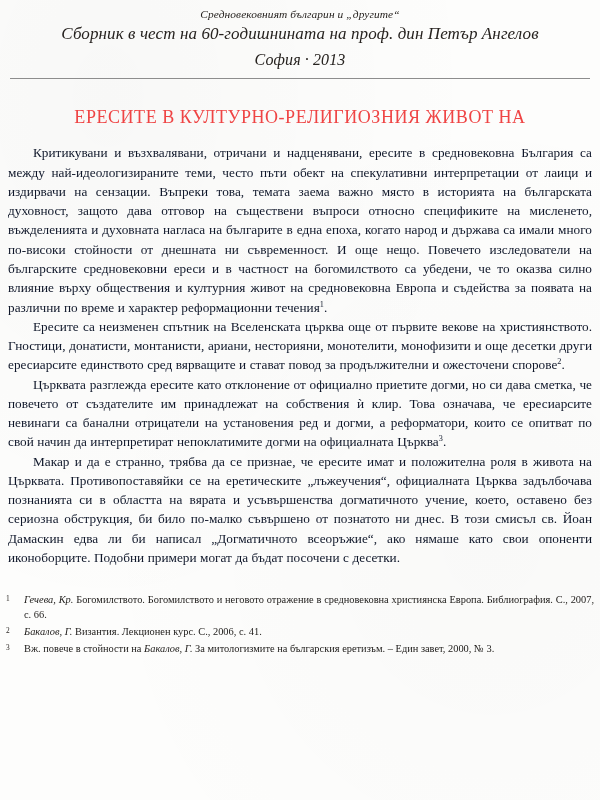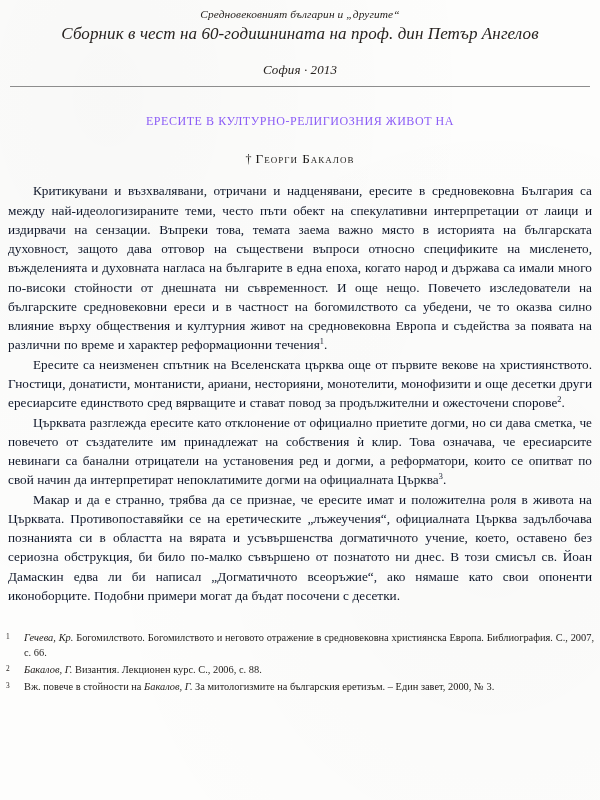--- a/index.html
+++ b/index.html
@@ -48,37 +48,37 @@
     text-align: center;
     font-style: italic;
     font-size: 11.2px;
     line-height: 1.42;
     letter-spacing: 0.1px;
     color: #26221f;
   }
   .runhead div { white-space: nowrap; }
   .runhead .ln1 { font-size: 11.4px; }
   .runhead .ln2 { font-size: 17px; }
-  .runhead .ln3 { font-size: 13px; margin-top: 15px; }
+  .runhead .ln3 { font-size: 16px; margin-top: 3px; }
 
   .head-rule {
     border: 0;
     border-top: 1px solid #8d8d8d;
     margin: 6px 4px 0 4px;
     height: 0;
   }
 
   
   .title {
     text-align: center;
-    font-size: 12px;
+    font-size: 18px;
     line-height: 1.30;
     letter-spacing: 0.55px;
     margin: 27px 28px 0 28px;
-    color: #8b5cf6;
+    color: #ef4444;
     font-weight: 400;
   }
   .title .tline { display: block; }
 
   .byline {
     text-align: center;
     margin-top: 22px;
     font-size: 13.2px;
     letter-spacing: 1.0px;
     color: #1d1b19;
@@ -146,41 +146,38 @@
       <div class="ln1">Средновековният българин и „другите“</div>
       <div class="ln2">Сборник в чест на 60-годишнината на проф. дин Петър Ангелов</div>
       <div class="ln3">София · 2013</div>
     </div>
     <hr class="head-rule">
 
     <h1 class="title">
       <span class="tline">ЕРЕСИТЕ В КУЛТУРНО-РЕЛИГИОЗНИЯ ЖИВОТ НА</span>
     </h1>
 
-    <div class="byline">
-      <span class="dagger">†</span><span class="nm">Георги Бакалов</span>
-    </div>
 
     <div class="body">
       <p><span>Критикувани и възхвалявани, отричани и надценявани, ересите в средновековна България са между най-идеологизираните теми, често пъти обект на спекулативни интерпретации от лаици и издирвачи на сензации. Въпреки това, темата заема важно място в историята на българската духовност, защото дава отговор на съществени въпроси относно спецификите на мисленето, въжделенията и духовната нагласа на българите в една епоха, когато народ и държава са имали много по-високи стойности от днешната ни съвременност. И още нещо. Повечето изследователи на българските средновековни ереси и в частност на богомилството са убедени, че то оказва силно влияние върху обществения и културния живот на средновековна Европа и съдейства за появата на различни по време и характер реформационни течения</span><sup>1</sup><span>.</span></p>
       <p><span>Ересите са неизменен спътник на Вселенската църква още от първите векове на християнството. Гностици, донатисти, монтанисти, ариани, несторияни, монотелити, монофизити и още десетки други ересиарсите единството сред вярващите и стават повод за продължителни и ожесточени спорове</span><sup>2</sup><span>.</span></p>
       <p><span>Църквата разглежда ересите като отклонение от официално приетите догми, но си дава сметка, че повечето от създателите им принадлежат на собствения ѝ клир. Това означава, че ересиарсите невинаги са банални отрицатели на установения ред и догми, а реформатори, които се опитват по свой начин да интерпретират непоклатимите догми на официалната Църква</span><sup>3</sup><span>.</span></p>
       <p><span>Макар и да е странно, трябва да се признае, че ересите имат и положителна роля в живота на Църквата. Противопоставяйки се на еретическите „лъжеучения“, официалната Църква задълбочава познанията си в областта на вярата и усъвършенства догматичното учение, което, оставено без сериозна обструкция, би било по-малко съвършено от познатото ни днес. В този смисъл св. Йоан Дамаскин едва ли би написал „Догматичното всеоръжие“, ако нямаше като свои опоненти иконоборците. Подобни примери могат да бъдат посочени с десетки.</span></p>
     </div>
 
     <div class="footnotes">
 
       <div class="fn">
         <div class="fn-num">1</div>
         <div class="fn-text fn-clip"><i>Гечева, Кр.</i><span> Богомилството. Богомилството и неговото отражение в средновековна християнска Европа. Библиография. С., 2007, с. 66.</span></div>
       </div>
 
       <div class="fn">
         <div class="fn-num">2</div>
-        <div class="fn-text fn-clip"><i>Бакалов, Г.</i><span> Византия. Лекционен курс. С., 2006, с. 88.</span></div>
+        <div class="fn-text fn-clip"><i>Бакалов, Г.</i><span> Византия. Лекционен курс. С., 2006, с. 41.</span></div>
       </div>
 
       <div class="fn">
         <div class="fn-num">3</div>
         <div class="fn-text fn-clip"><span>Вж. повече в стойности на </span><i>Бакалов, Г.</i><span> За митологизмите на българския еретизъм. – Един завет, 2000, № 3.</span></div>
       </div>
 
     </div>
 
   </div>

